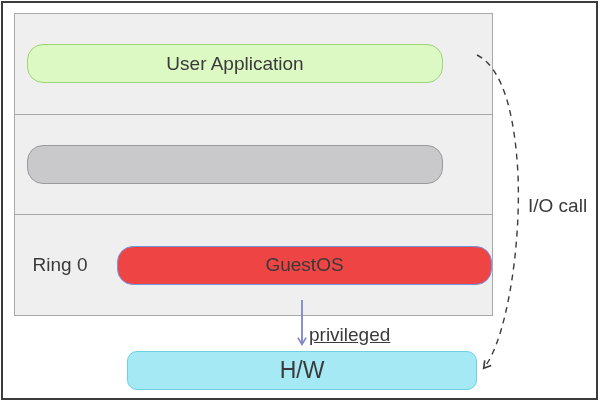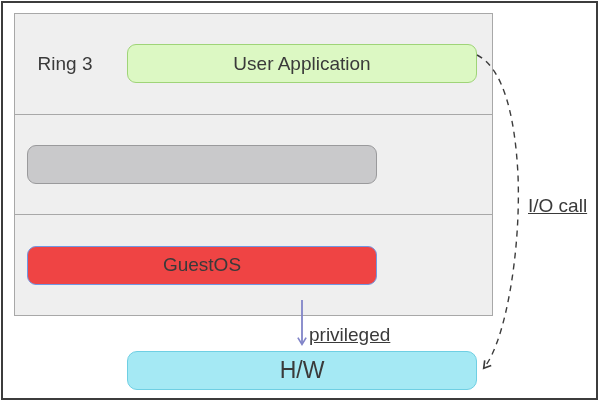--- a/index.html
+++ b/index.html
@@ -33,24 +33,24 @@
     display: flex;
     align-items: center;
   }
   .ring-row:first-child { margin-top: 0; }
   .ring-label {
     width: 100px;
     text-align: center;
     font-size: 19px;
   }
   .ring-box {
-    width: 350px; height: 39px;
+    width: 416px; height: 39px;
     margin-left: 12px;
     border: 1.5px solid;
-    border-radius: 9px;
+    border-radius: 16px;
     box-sizing: border-box;
     display: flex;
     align-items: center;
     justify-content: center;
     font-size: 19px;
   }
   .hw-box {
     position: absolute;
     left: 127px; top: 351px;
     width: 350px; height: 39px;
@@ -67,43 +67,43 @@
     left: 0; top: 0;
     width: 600px; height: 405px;
     pointer-events: none;
   }
   .ann {
     position: absolute;
     font-size: 19px;
     white-space: nowrap;
   }
   .ann-privileged { left: 309px; top: 324px; text-decoration: underline; }
-  .ann-iocall { left: 528px; top: 195px; text-decoration: underline; }
+  .ann-iocall { left: 528px; top: 195px; }
   .io-curve { fill: none; stroke-width: 1.4; stroke-dasharray: 6 5; }
   .priv-line { fill: none; stroke-width: 1.8; }
   .marker-head { fill: none; stroke-width: 1.8; }
 </style>
 </head>
 <body>
 
 <div class="frame" style="border-color: rgb(60, 60, 60);"></div>
 
 <div class="stack">
 
   <div class="ring-row" style="background: rgb(239, 239, 239); border-color: rgb(168, 168, 168);">
-    <div class="ring-label">Ring 3</div>
     <div class="ring-box" style="background: rgb(220, 248, 195); border-color: rgb(159, 212, 120);">User Application</div>
   </div>
 
 
   <div class="ring-row" style="background: rgb(239, 239, 239); border-color: rgb(168, 168, 168);">
     <div class="ring-box" style="background: rgb(201, 201, 203); border-color: rgb(154, 154, 156);"></div>
   </div>
 
   <div class="ring-row" style="background: rgb(239, 239, 239); border-color: rgb(168, 168, 168);">
+    <div class="ring-label">Ring 0</div>
     <div class="ring-box" style="background: #ef4444; border-color: rgb(113, 151, 226);">GuestOS</div>
   </div>
 
 </div>
 
 <div class="hw-box" style="background: rgb(165, 233, 244); border-color: rgb(111, 207, 227);">H/W</div>
 
 <svg class="overlay" viewBox="0 0 600 405" xmlns="http://www.w3.org/2000/svg">
   <defs>
     <marker id="arrowDark" viewBox="0 0 12 12" refX="9" refY="6" markerWidth="11" markerHeight="11" markerUnits="userSpaceOnUse" orient="auto">

